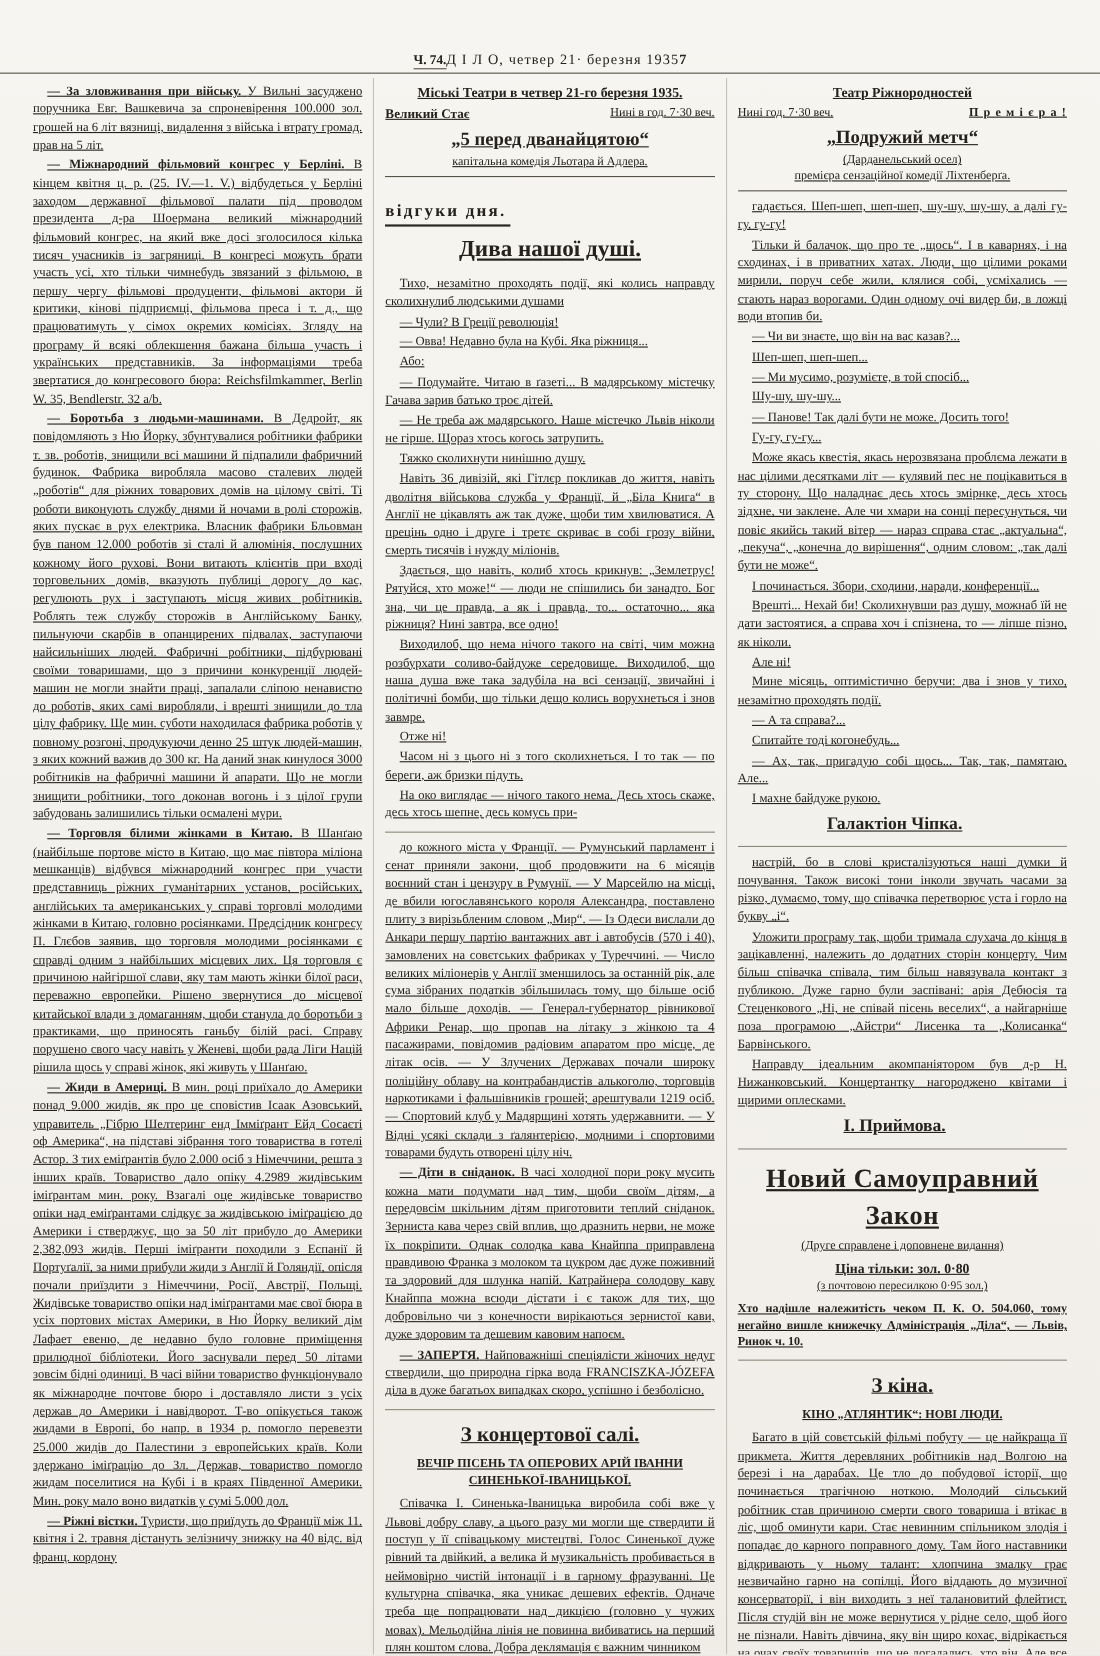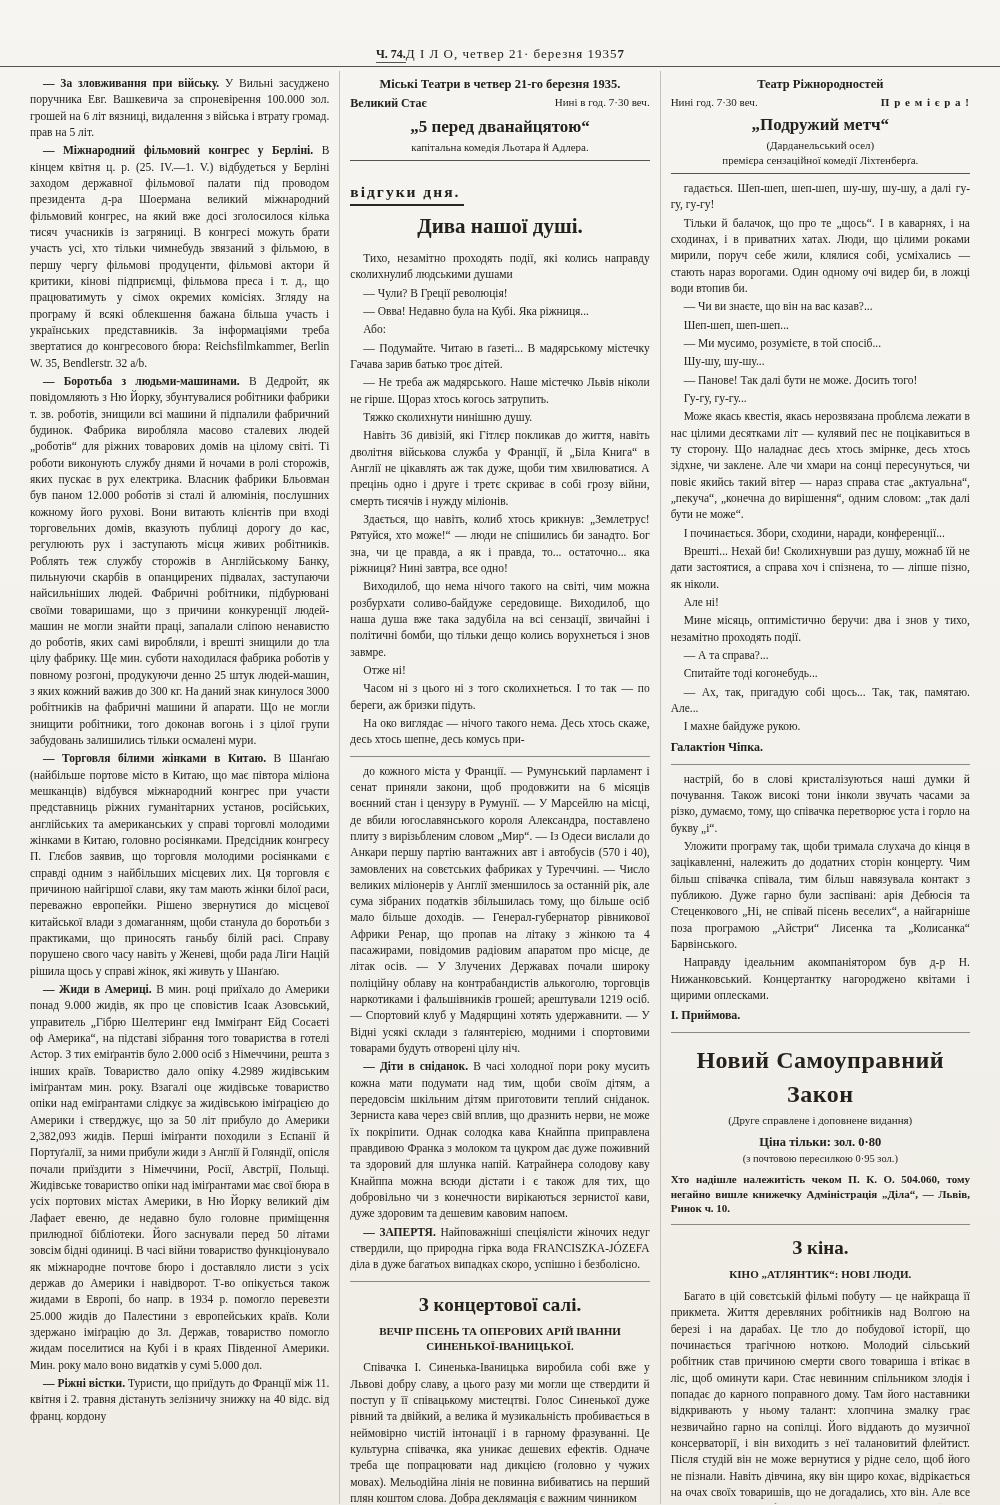--- a/index.html
+++ b/index.html
@@ -11,21 +11,21 @@
     color: #25221d;
     font-family: "Liberation Serif", "DejaVu Serif", serif;
   }
   .page-header {
     display: flex; align-items: baseline; justify-content: center;
     padding: 46px 28px 3px; border-bottom: 1.5px solid #57524a;
   }
   .issue { font-size: 12px; font-weight: bold; border-bottom: 1px solid #57524a; }
   .masthead { font-size: 13px; font-weight: normal; letter-spacing: 1px; }
   .pageno { font-size: 13px; font-weight: bold; }
-  .columns { display: flex; padding: 4px 20px 0; height: 1437px; }
+  .columns { display: flex; padding: 4px 20px 0; height: 1437px; text-decoration: underline; }
   .col {
     flex: 1 1 0; padding: 4px 10px 0; overflow: hidden;
     font-size: 11.5px; line-height: 1.42; text-align: justify;
   }
   .col + .col { border-left: 1px solid #c6c1b4; }
   p { margin: 0 0 2px; text-indent: 13px; }
   .lead { font-weight: bold; }
   .theater { text-align: center; border-bottom: 1.5px solid #57524a; padding: 1px 0 6px; margin-bottom: 6px; }
   .t-title { font-weight: bold; font-size: 12.5px; }
   .t-row { display: flex; justify-content: space-between; font-size: 11px; margin-top: 1px; }
@@ -33,21 +33,21 @@
   .t-premiere { font-weight: bold; letter-spacing: 1px; }
   .t-play { font-weight: bold; font-size: 17px; margin: 3px 0 1px; }
   .t-sub { font-size: 11px; line-height: 1.3; }
   .sec-hdr { margin: 20px 0 2px; }
   .sec-hdr-text {
     font-weight: bold; font-size: 15.5px; letter-spacing: 2px;
     border-bottom: 2.5px solid #2a2722; display: inline-block; padding: 0 4px 1px 0;
   }
   .art-title { text-align: center; font-weight: bold; font-size: 21px; margin: 6px 0 8px; }
   .rule-top { border-top: 1px solid #8d887d; margin-top: 8px; padding-top: 6px; }
-  .sig { text-align: left; font-weight: bold; padding-right: 14px; margin: 4px 0 2px; font-size: 12px; }
+  .sig { text-align: center; font-weight: bold; padding-right: 14px; margin: 4px 0 2px; font-size: 16px; }
   .sec-title { text-align: center; font-weight: bold; font-size: 19px; margin: 4px 0 5px; }
   .sub-title { text-align: center; font-weight: bold; font-size: 11px; margin: 0 0 6px; line-height: 1.35; }
   .ad { text-align: center; }
   .ad-title { font-size: 24px; font-weight: bold; margin: 4px 0 2px; letter-spacing: 0.5px; }
   .ad-edition { font-size: 11px; }
   .ad-price { font-weight: bold; font-size: 12.5px; margin-top: 5px; }
   .ad-price2 { font-size: 10.5px; }
   .ad-note { font-weight: bold; text-align: justify; margin-top: 5px; font-size: 11px; line-height: 1.35; text-indent: 0; }
 </style>
 </head>

